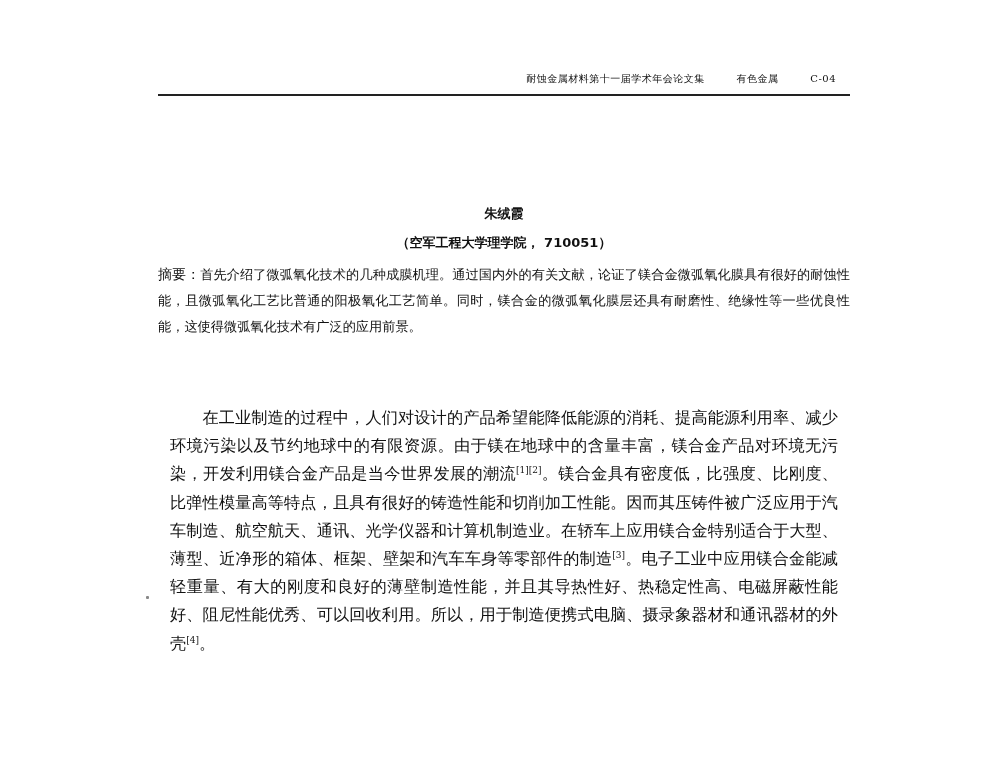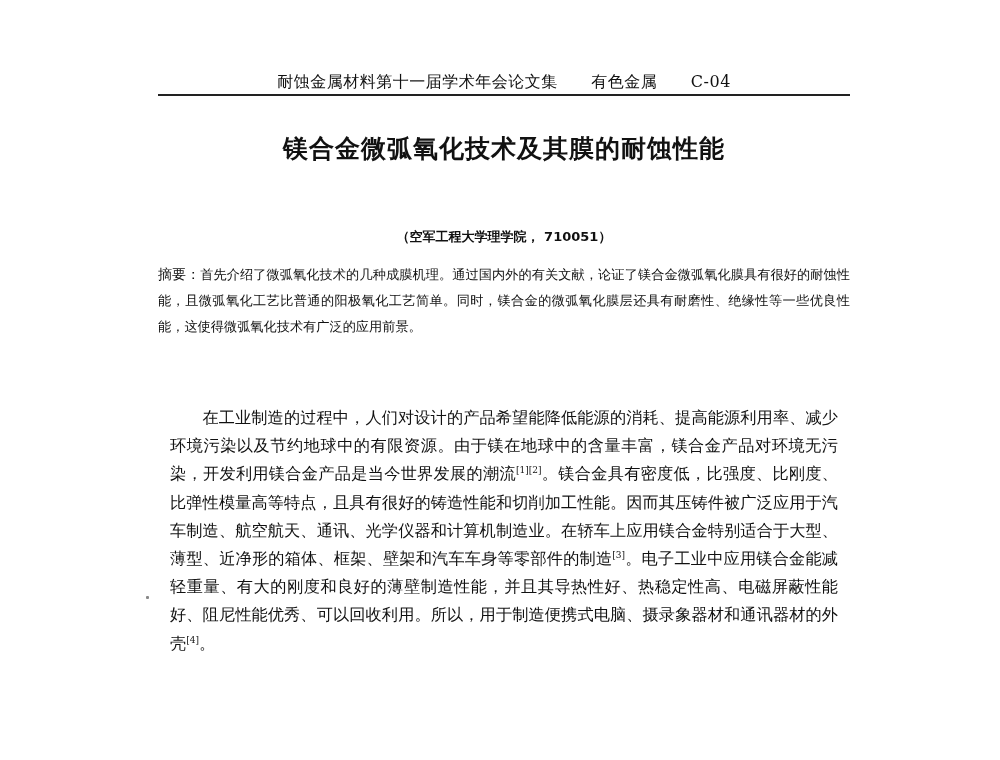--- a/index.html
+++ b/index.html
@@ -1,23 +1,23 @@
 <!DOCTYPE html>
 <html><head>
 <meta charset="utf-8">
 <style>
   html, body { margin: 0; padding: 0; background: #ffffff; }
   body { width: 1000px; height: 760px; overflow: hidden; position: relative; color: #111; font-family: "DejaVu Serif", "Liberation Serif", serif; }
   .page { position: absolute; left: 0; top: 0; width: 1000px; height: 760px; }
-  .running-head { position: absolute; left: 158px; top: 72px; width: 692px; text-align: center; font-size: 16px; letter-spacing: 0.5px; }
+  .running-head { position: absolute; left: 158px; top: 72px; width: 692px; text-align: right; font-size: 10px; letter-spacing: 0.5px; }
   .running-head span { display: inline-block; margin: 0 14px; }
   .head-rule { position: absolute; left: 158px; top: 94px; width: 692px; height: 0; border-top: 2px solid #222; }
   .title { position: absolute; left: 158px; top: 132px; width: 692px; text-align: center; font-family: "DejaVu Sans", sans-serif; font-weight: bold; font-size: 25px; letter-spacing: 1px; }
   .author { position: absolute; left: 158px; top: 205px; width: 692px; text-align: center; font-family: "DejaVu Sans", sans-serif; font-weight: bold; font-size: 13px; }
-  .affil { position: absolute; left: 158px; top: 228px; width: 692px; text-align: center; font-family: "DejaVu Sans", sans-serif; font-weight: bold; font-size: 13px; }
+  .affil { position: absolute; left: 158px; top: 234px; width: 692px; text-align: center; font-family: "DejaVu Sans", sans-serif; font-weight: bold; font-size: 13px; }
   .abstract { position: absolute; left: 158px; top: 261px; width: 692px; font-size: 13.2px; line-height: 26px; text-align: justify; }
   .abstract .label, .keywords .label { font-family: "DejaVu Sans", sans-serif; font-weight: normal; font-size: 14px; }
   .keywords { position: absolute; left: 158px; top: 340px; width: 692px; font-size: 13.2px; line-height: 26px; }
   .keywords .kw { display: inline-block; margin-right: 22px; }
   .section-heading { position: absolute; left: 158px; top: 366px; width: 692px; text-align: center; font-weight: bold; font-size: 17px; font-family: "DejaVu Sans", sans-serif; }
   .body { position: absolute; left: 158px; top: 392px; width: 692px; font-size: 16.2px; line-height: 28.2px; text-align: justify; }
   .body p { margin: 12px; text-indent: 2em; }
   sup { font-size: 9px; line-height: 0; vertical-align: super; }
   .scan-dot { position: absolute; left: 146px; top: 596px; width: 3px; height: 3px; background: #888; border-radius: 1px; }
 </style>
@@ -26,21 +26,21 @@
 
 <div class="page">
 
   <div class="running-head">
     <span>耐蚀金属材料第十一届学术年会论文集</span>
     <span>有色金属</span>
     <span>C-04</span>
   </div>
   <div class="head-rule"></div>
 
-  <div class="title">镁合金微弧氧化技术及其膜的耐蚀性能</div>
+  <div class="author">朱绒霞</div>
   <div class="affil">（空军工程大学理学院， 710051）</div>
 
   <div class="abstract">
     <span class="label">摘要：</span><span>首先介绍了微弧氧化技术的几种成膜机理。通过国内外的有关文献，论证了镁合金微弧氧化膜具有很好的耐蚀性能，且微弧氧化工艺比普通的阳极氧化工艺简单。同时，镁合金的微弧氧化膜层还具有耐磨性、绝缘性等一些优良性能，这使得微弧氧化技术有广泛的应用前景。</span>
   </div>
 
 
 
   <div class="body">
     <p><span>在工业制造的过程中，人们对设计的产品希望能降低能源的消耗、提高能源利用率、减少环境污染以及节约地球中的有限资源。由于镁在地球中的含量丰富，镁合金产品对环境无污染，开发利用镁合金产品是当今世界发展的潮流</span><sup>[1][2]</sup><span>。镁合金具有密度低，比强度、比刚度、比弹性模量高等特点，且具有很好的铸造性能和切削加工性能。因而其压铸件被广泛应用于汽车制造、航空航天、通讯、光学仪器和计算机制造业。在轿车上应用镁合金特别适合于大型、薄型、近净形的箱体、框架、壁架和汽车车身等零部件的制造</span><sup>[3]</sup><span>。电子工业中应用镁合金能减轻重量、有大的刚度和良好的薄壁制造性能，并且其导热性好、热稳定性高、电磁屏蔽性能好、阻尼性能优秀、可以回收利用。所以，用于制造便携式电脑、摄录象器材和通讯器材的外壳</span><sup>[4]</sup><span>。</span></p>

